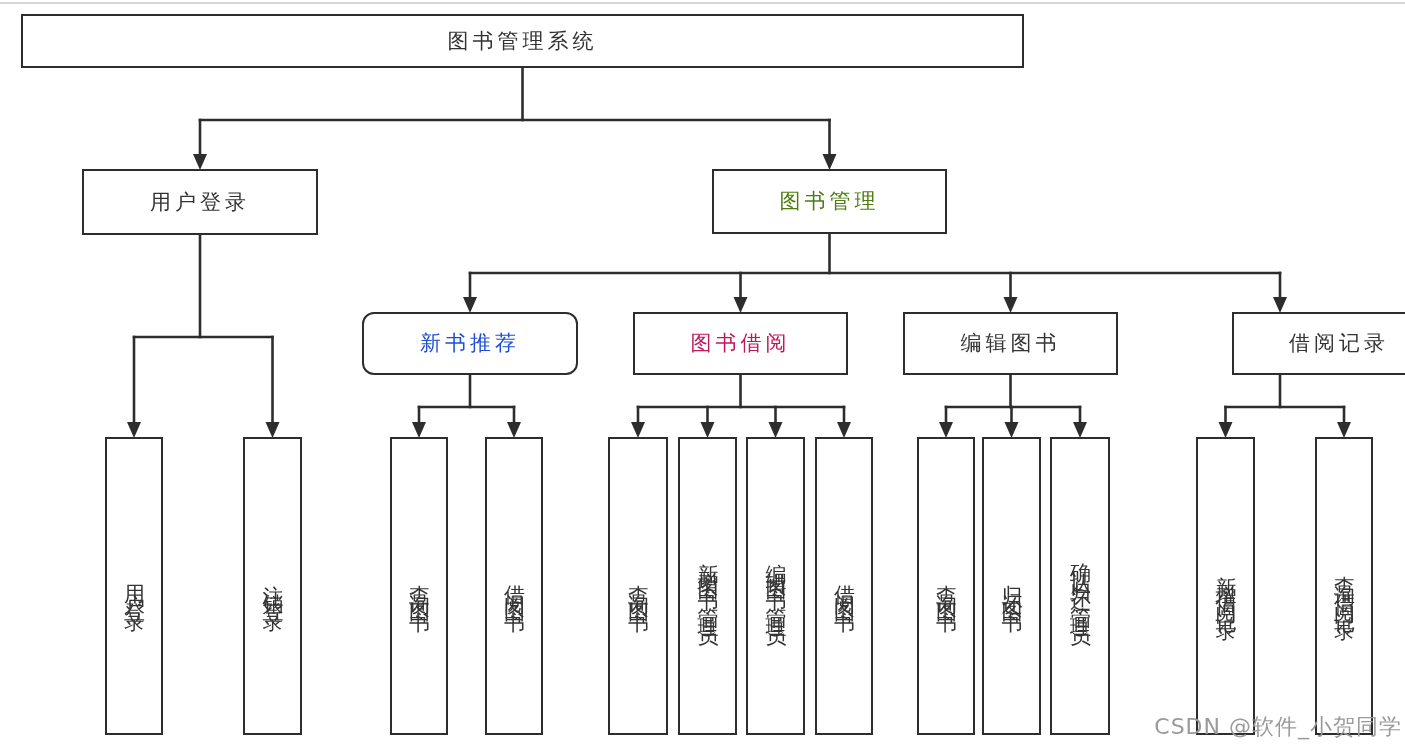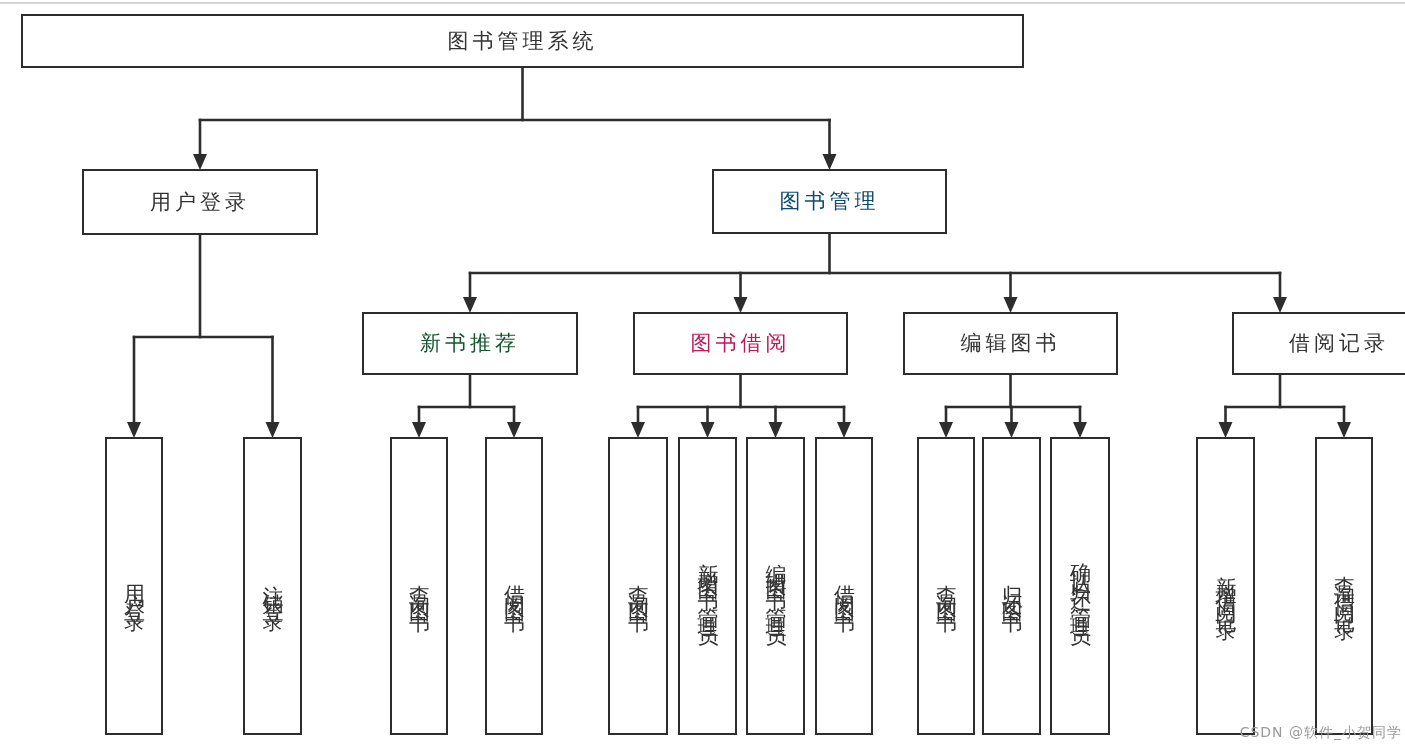--- a/index.html
+++ b/index.html
@@ -41,21 +41,21 @@
   .node.vertical .node-label {
     writing-mode: vertical-rl;
     text-orientation: mixed;
     letter-spacing: 9px;
     white-space: nowrap;
   }
   .watermark {
     position: absolute;
     right: 3px;
     bottom: 5px;
-    font-size: 14px;
+    font-size: 22px;
     color: #9a9a9a;
     letter-spacing: 1px;
     white-space: nowrap;
   }
 </style>
 </head>
 <body>
 
 <div class="canvas">
   <div class="top-hairline" style="background: rgb(214, 214, 214);"></div>
@@ -113,24 +113,24 @@
       <line x1="1344" y1="407" x2="1344" y2="425" stroke="#2d2d2d" stroke-width="2.6" stroke-linecap="square"></line>
       <polygon points="1337,422 1351,422 1344,438" fill="#2d2d2d"></polygon>
     </svg>
   <div id="nodes-root">
       <div class="node horizontal" style="left: 21px; top: 14px; width: 1003px; height: 54px; border-color: rgb(45, 45, 45); color: rgb(51, 51, 51);">
         <span class="node-label">图书管理系统</span>
       </div>
       <div class="node horizontal" style="left: 82px; top: 169px; width: 236px; height: 66px; border-color: rgb(45, 45, 45); color: rgb(51, 51, 51);">
         <span class="node-label">用户登录</span>
       </div>
-      <div class="node horizontal" style="left: 712px; top: 169px; width: 235px; height: 65px; border-color: rgb(45, 45, 45); color: #0c4a6e;">
+      <div class="node horizontal" style="left: 712px; top: 169px; width: 235px; height: 65px; border-color: rgb(45, 45, 45); color: #4d7c0f;">
         <span class="node-label">图书管理</span>
       </div>
-      <div class="node horizontal" style="left: 362px; top: 312px; width: 216px; height: 63px; border-color: rgb(45, 45, 45); color: #14532d;">
+      <div class="node horizontal" style="left: 362px; top: 312px; width: 216px; height: 63px; border-color: rgb(45, 45, 45); color: #1d4ed8; border-radius: 12px;">
         <span class="node-label">新书推荐</span>
       </div>
       <div class="node horizontal" style="left: 633px; top: 312px; width: 215px; height: 63px; border-color: rgb(45, 45, 45); color: #be185d;">
         <span class="node-label">图书借阅</span>
       </div>
       <div class="node horizontal" style="left: 903px; top: 312px; width: 215px; height: 63px; border-color: rgb(45, 45, 45); color: rgb(51, 51, 51);">
         <span class="node-label">编辑图书</span>
       </div>
       <div class="node horizontal" style="left: 1232px; top: 312px; width: 214px; height: 63px; border-color: rgb(45, 45, 45); color: rgb(51, 51, 51);">
         <span class="node-label">借阅记录</span>

